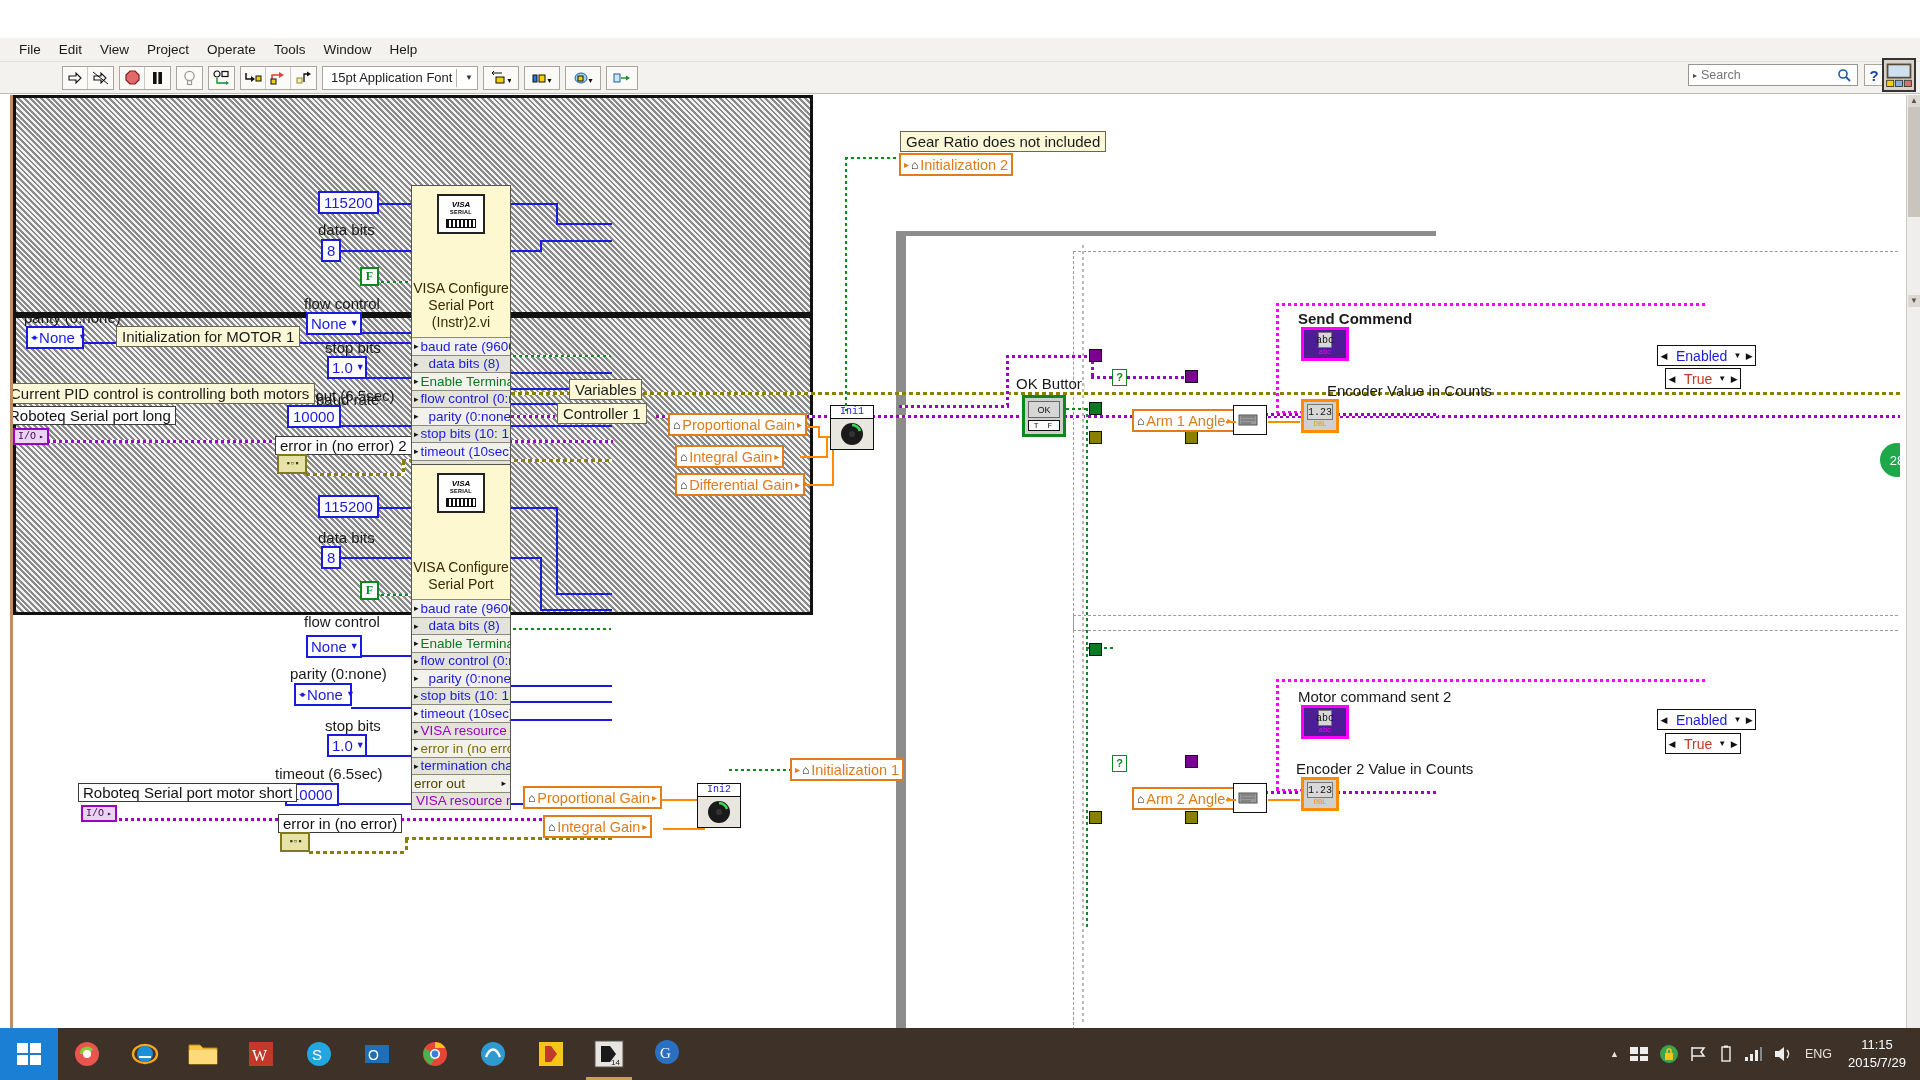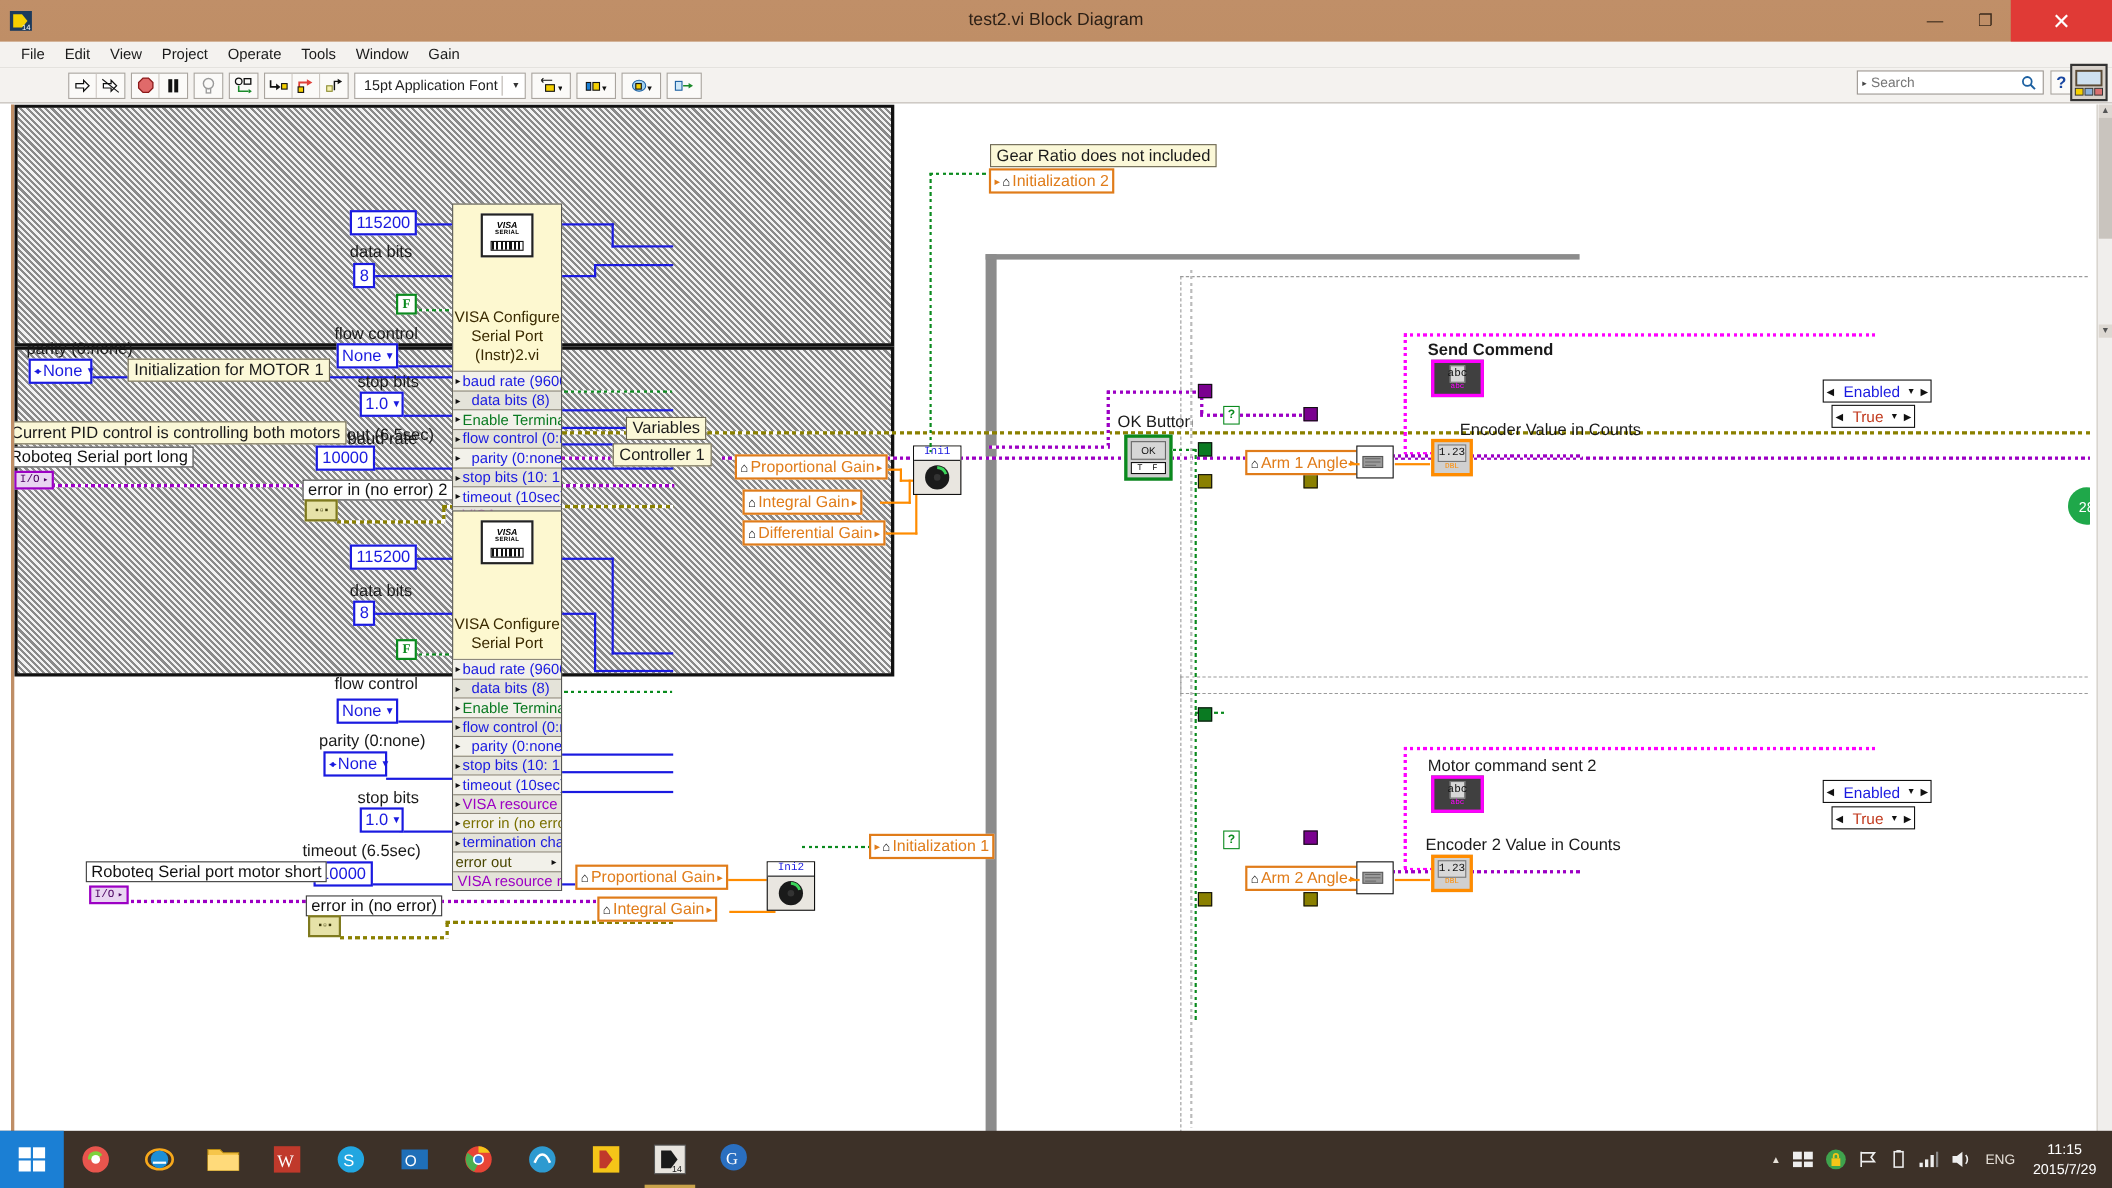--- a/index.html
+++ b/index.html
@@ -166,21 +166,21 @@
   .okbtn-wrap { border:3px solid #0a8a1e; background:#cfcfcf; padding:3px;
     width:44px; }
   .okbtn { border:1px solid #666; background:#d6d6d6; height:17px;
     display:flex; align-items:center; justify-content:center;
     font-size:9px; color:#111; font-family:"Liberation Sans", sans-serif; }
   .tf { border:1px solid #111; background:#fff; font-size:8px;
     font-family:"Liberation Mono", monospace; text-align:center;
     margin-top:2px; color:#111; letter-spacing:2px; }
 
   
-  .str-ind { border:3px solid #ff00ff; background:#404040; padding:2px 14px;
+  .str-ind { border:3px solid #ff00ff; background:#4c1d95; padding:2px 14px;
     width:48px; }
   .str-ind .cell { border:1px solid #777; background:#d8d8d8; height:16px;
     font-size:10px; display:flex; align-items:center; justify-content:center;
     color:#111; font-family:"Liberation Mono", monospace; }
   .str-ind .sub { font-size:7px; color:#ff00ff; text-align:center;
     font-family:"Liberation Mono", monospace; }
 
   
   .num-ind { border:3px solid #ff8c00; background:#d0d0d0; padding:2px 3px;
     width:38px; }
@@ -234,41 +234,30 @@
   
   #greenbadge { position:absolute; right:-14px; top:348px; width:34px; height:34px;
     border-radius:50%; background:#1fa84a; color:#fff; font-size:13px;
     display:flex; align-items:center; justify-content:center; }
 </style>
 </head>
 <body>
 
 <div id="app">
 
-  <div id="titlebar">
-    <svg id="title-ico" viewBox="0 0 22 22">
-      <rect x="1" y="2" width="20" height="18" fill="#1b3a5c"></rect>
-      <path d="M4 5h8l5 6-5 6H4z" fill="#f5d000"></path>
-      <text x="12" y="19" font-size="7" fill="#fff" font-family="Liberation Sans">14</text>
-    </svg>
-    <div id="titletext">test2.vi Block Diagram</div>
-    <div class="wbtn" id="w-min">—</div>
-    <div class="wbtn" id="w-max">❐</div>
-    <div class="wbtn" id="w-close">✕</div>
-  </div>
 
   <div id="menubar">
     <div class="mi">File</div>
     <div class="mi">Edit</div>
     <div class="mi">View</div>
     <div class="mi">Project</div>
     <div class="mi">Operate</div>
     <div class="mi">Tools</div>
     <div class="mi">Window</div>
-    <div class="mi">Gain</div>
+    <div class="mi">Help</div>
   </div>
 
   <div id="toolbar">
 
     <div class="tgroup">
       <div class="tbtn">
         <svg width="16" height="14" viewBox="0 0 16 14">
             <path d="M2 5h7V2l5 5-5 5V9H2z" fill="#fff" stroke="#111" stroke-width="1.1"></path>
           </svg>
       </div>

